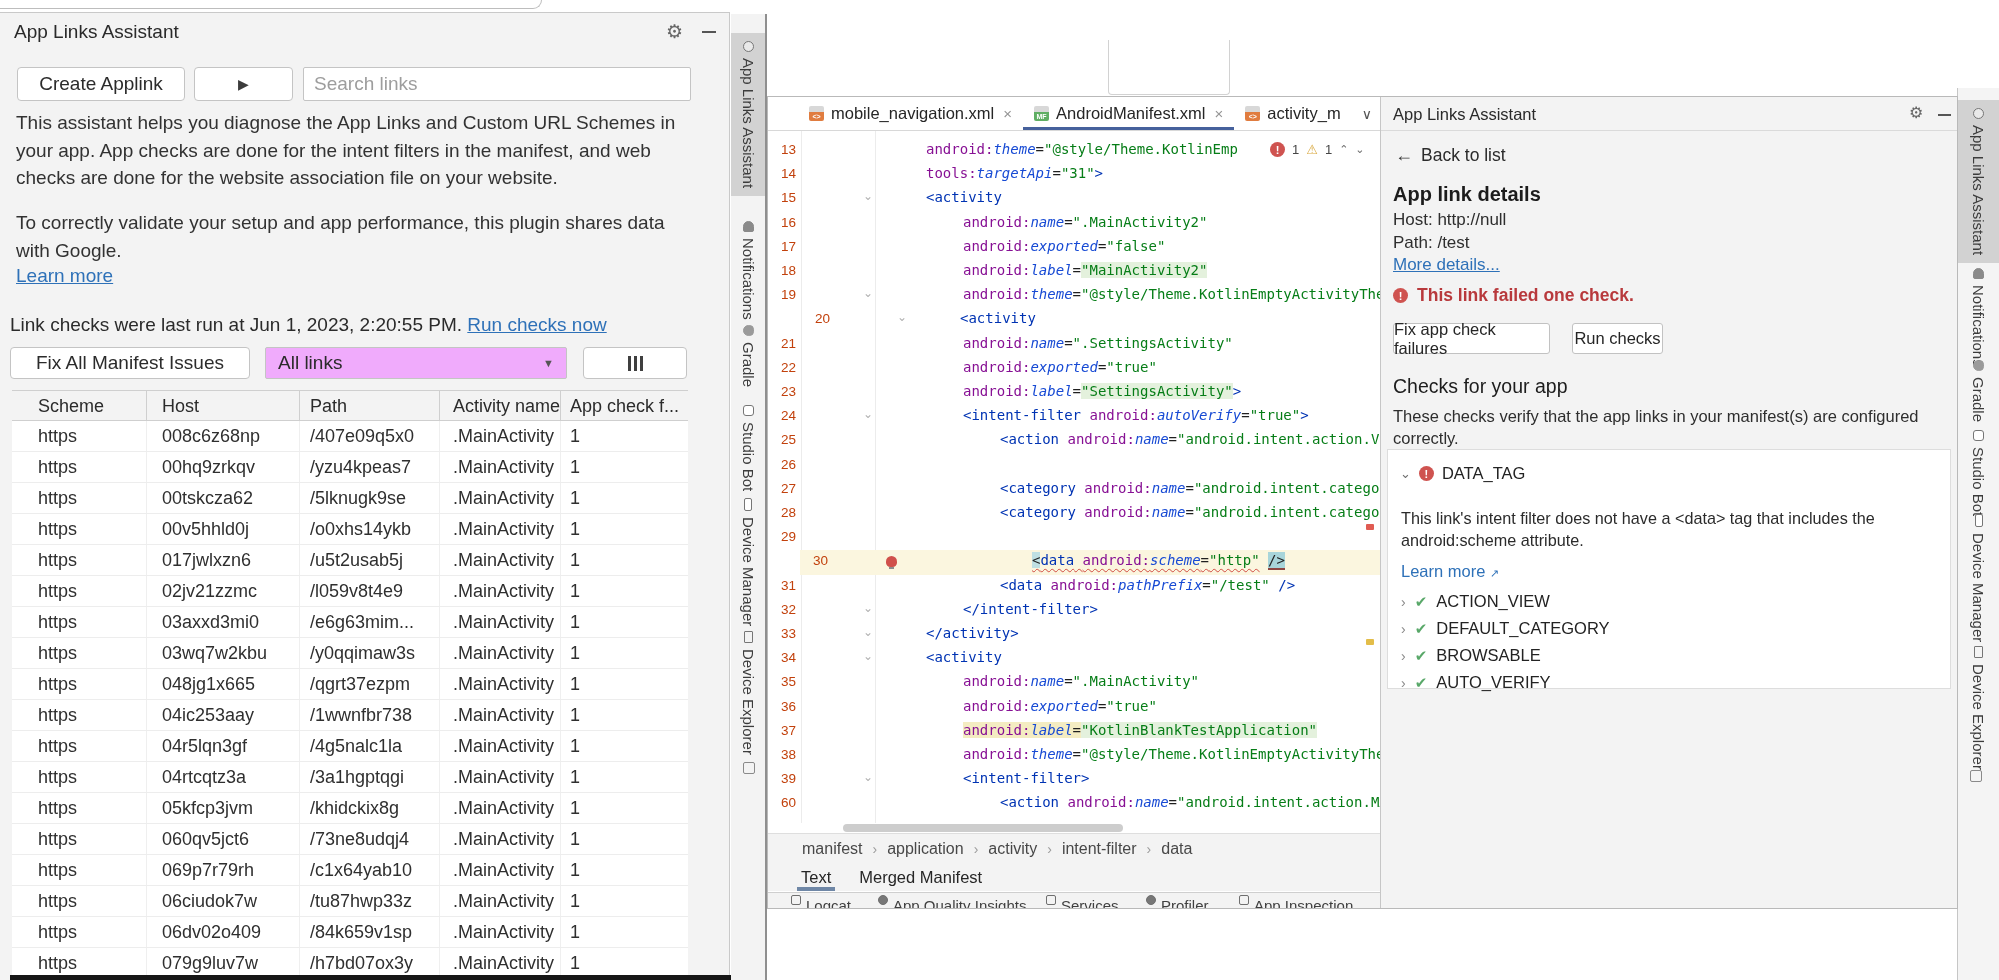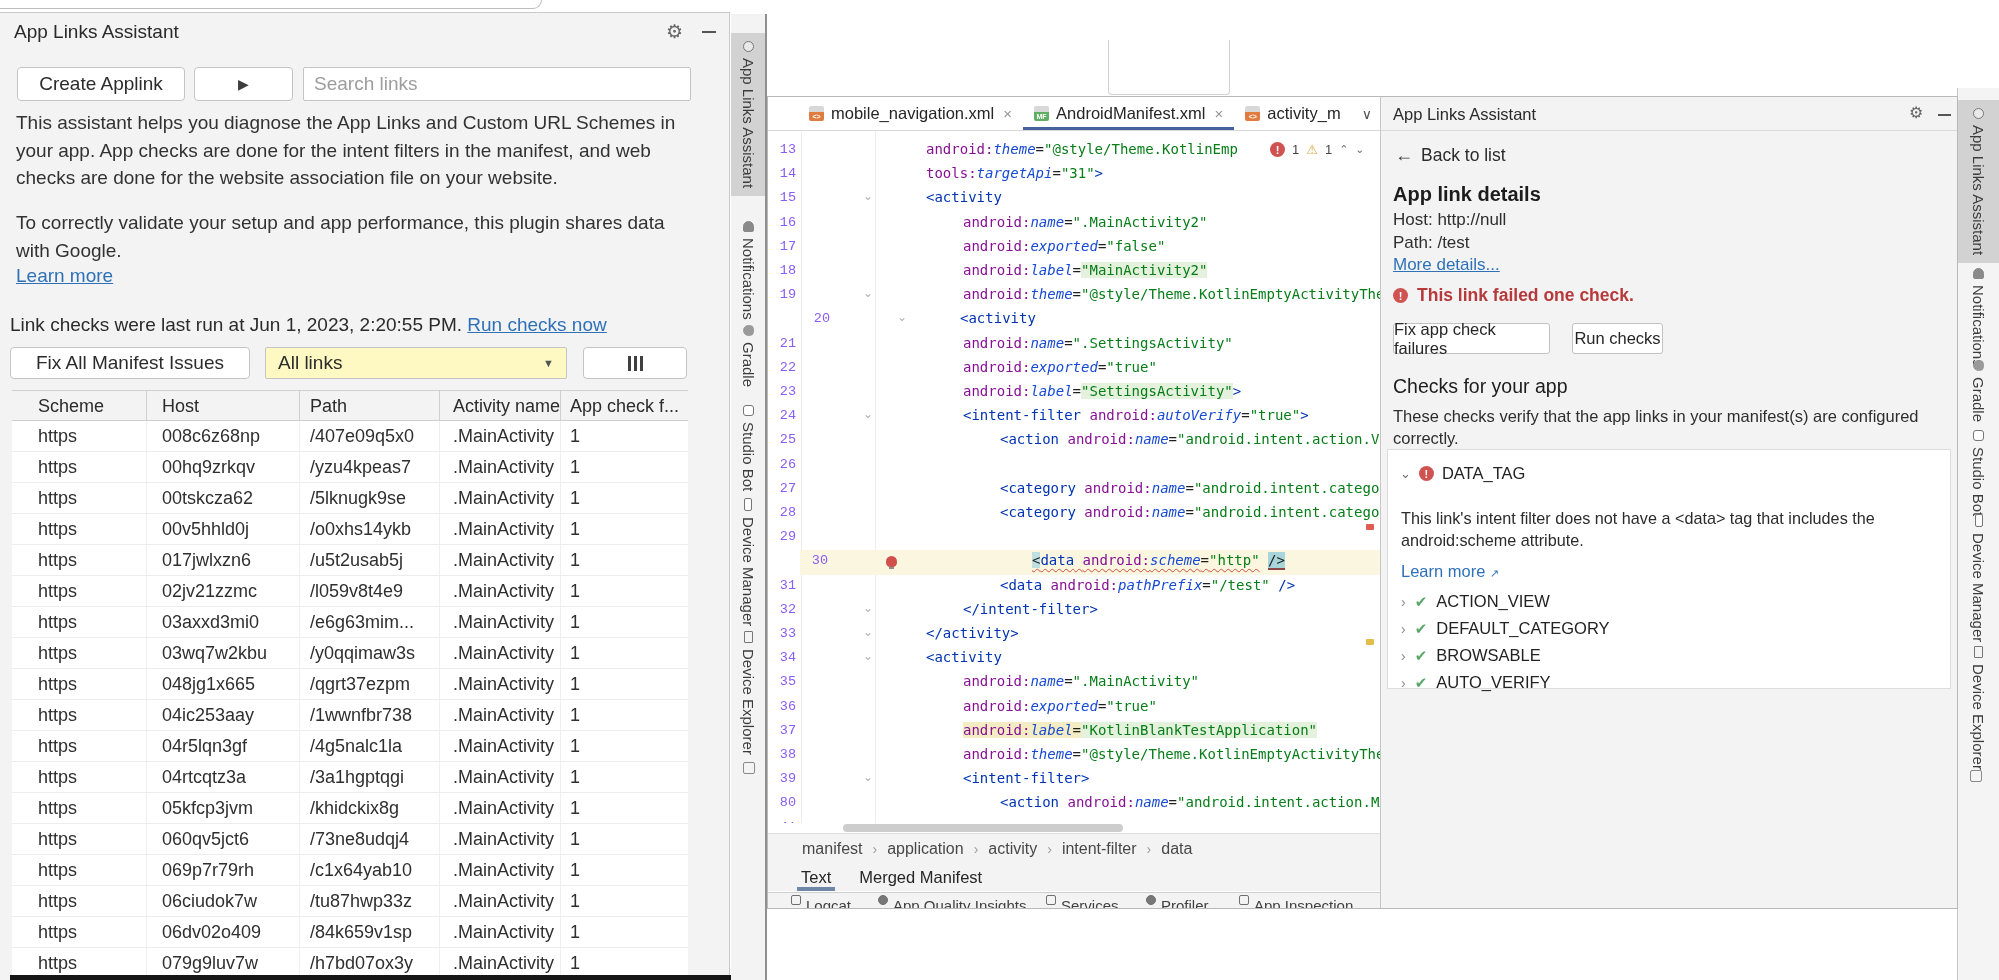--- a/index.html
+++ b/index.html
@@ -28,21 +28,21 @@
   .lp-search { position:absolute; left:303px; top:54px; width:388px; height:34px; }
   .lp-search input { width:100%; height:100%; border:1px solid #c4c4c4; border-radius:2px;
         font-size:19px; padding:0 10px; font-family:inherit; color:#333; background:#fff; }
   .lp-search input::placeholder { color:#9d9d9d; }
   .lp-p { position:absolute; left:16px; width:676px; font-size:19px; line-height:27.5px; color:#323232; }
   .lp-p1 { top:96px; } .lp-p2 { top:196px; }
   .link { color:#2e71b8; text-decoration:underline; cursor:pointer; }
   .lp-learn { position:absolute; left:16px; top:252px; font-size:19px; }
   .lp-lastrun { position:absolute; left:10px; top:301px; font-size:19px; color:#2b2b2b; }
   .lp-fix { left:10px; top:334px; width:240px; height:32px; }
-  .lp-dd { position:absolute; left:265px; top:334px; width:302px; height:32px; background:#fef9c3;
+  .lp-dd { position:absolute; left:265px; top:334px; width:302px; height:32px; background:#f0abfc;
            border:1px solid #c4c4c4; border-radius:2px; display:flex; align-items:center;
            padding:0 12px; font-size:19px; color:#2b2b2b; }
   .lp-dd .caret { margin-left:auto; font-size:11px; color:#555; }
   .lp-cols { left:583px; top:334px; width:104px; height:32px; gap:3px; }
   .lp-cols i { display:block; width:3px; height:15px; background:#3f3f3f; }
   .lp-table { position:absolute; left:12px; top:377px; width:676px; height:591px; overflow:hidden; }
   .thead { display:flex; height:31px; background:#f3f3f3; border-top:1px solid #cfcfcf; border-bottom:1px solid #cfcfcf; }
   .thead .tcell { border-right:1px solid #cfcfcf; color:#2b2b2b; }
   .thead .tcell:last-child { border-right:none; }
   .trow { display:flex; height:31px; background:#fff; border-bottom:1px solid #ededed; }
@@ -84,21 +84,21 @@
         font-size:7px; font-weight:bold; color:#fff; line-height:8px; }
   .fi-xml { background:linear-gradient(#d8d8d8 38%, #e07c3f 38%); }
   .fi-mf  { background:linear-gradient(#d8d8d8 38%, #5fae63 38%); }
   .tab-ctrl { display:flex; align-items:center; gap:12px; margin-left:10px; color:#555; font-size:14px; }
 
   .codearea { position:absolute; left:0; top:34px; width:612px; height:692px; overflow:hidden; background:#fff; }
   .gline { position:absolute; top:0; bottom:0; width:1px; background:#ececec; }
   .cl { position:absolute; left:0; width:594px; height:24.2px; }
   .cl.hl { background:#fbf6df; }
   .ln { position:absolute; left:0; top:3px; width:28px; text-align:right;
-        font-family:Liberation Mono, monospace; font-size:13.5px; color:#8b5cf6; }
+        font-family:Liberation Sans, sans-serif; font-size:13.5px; color:#c2410c; }
   .fold { position:absolute; left:95px; top:2px; font-size:12px; color:#b2b2b2; }
   .bulb { position:absolute; left:86px; top:6px; width:11px; height:11px; border-radius:50% 50% 40% 40%;
           background:#d0504b; }
   .bulb::after { content:""; position:absolute; left:3px; top:11px; width:5px; height:2px; background:#8d8d8d; }
   .ct { position:absolute; top:2px; font-family:"DejaVu Sans Mono", monospace; font-size:14px; white-space:pre; }
   .tk-t { color:#0033b3; } .tk-n { color:#871094; } .tk-a { color:#174ad4;font-style:italic; }
   .tk-v { color:#067d17; } .tk-p { color:#1f1f1f; }
   .tk-g { color:#067d17; background:#e4f1dd; }
   .tk-y { background:#f4ecc2; }
   .tk-w { text-decoration-line:underline; text-decoration-style:wavy; text-decoration-color:#d14b42;
@@ -544,21 +544,21 @@
           <div class="cl" style="top: 613px;">
             <span class="ln">38</span>
             <span class="ct" style="left: 195px;"><span class="tk-n">android:</span><span class="tk-a">theme</span><span class="tk-p">=</span><span class="tk-v">"@style/Theme.KotlinEmptyActivityTheme" /&gt;</span></span>
           </div>
           <div class="cl" style="top: 637.2px;">
             <span class="ln">39</span>
             <span class="fold">⌄</span>
             <span class="ct" style="left: 195px;"><span class="tk-t">&lt;intent-filter&gt;</span></span>
           </div>
           <div class="cl" style="top: 661.4px;">
-            <span class="ln">80</span>
+            <span class="ln">60</span>
             <span class="ct" style="left: 232px;"><span class="tk-t">&lt;action</span><span class="tk-p"> </span><span class="tk-n">android:</span><span class="tk-a">name</span><span class="tk-p">=</span><span class="tk-v">"android.intent.action.MAIN"</span></span>
           </div>
           <div class="cl" style="top: 685.6px;">
             <span class="ln">41</span>
             <span class="ct" style="left: 158px;"></span>
           </div>
         </div>
       <div class="stripe">
         <div class="mk mk-r"></div>
         <div class="mk mk-y"></div>

